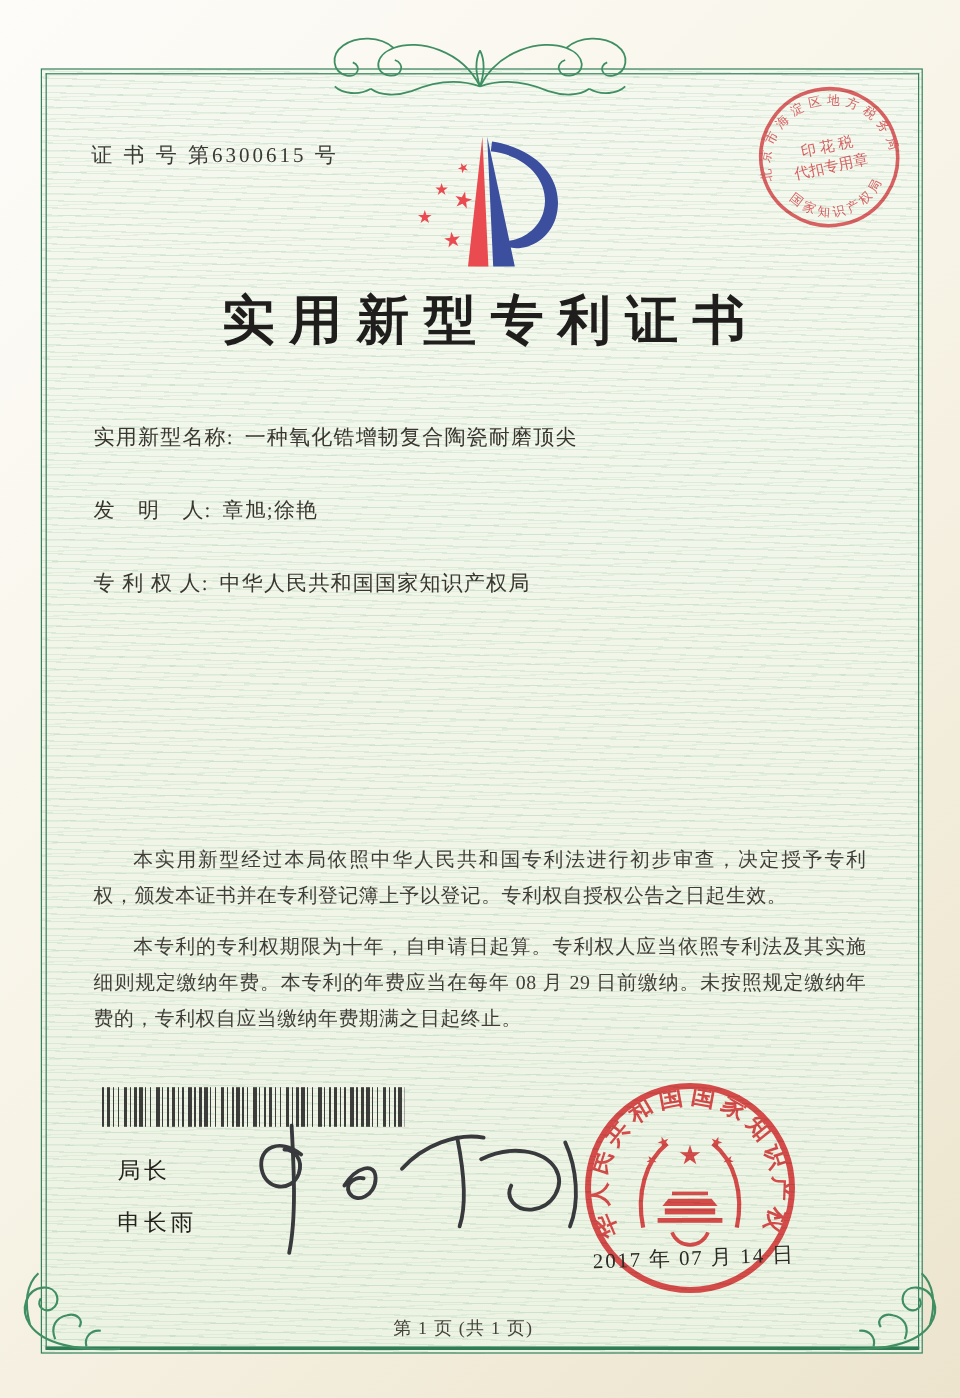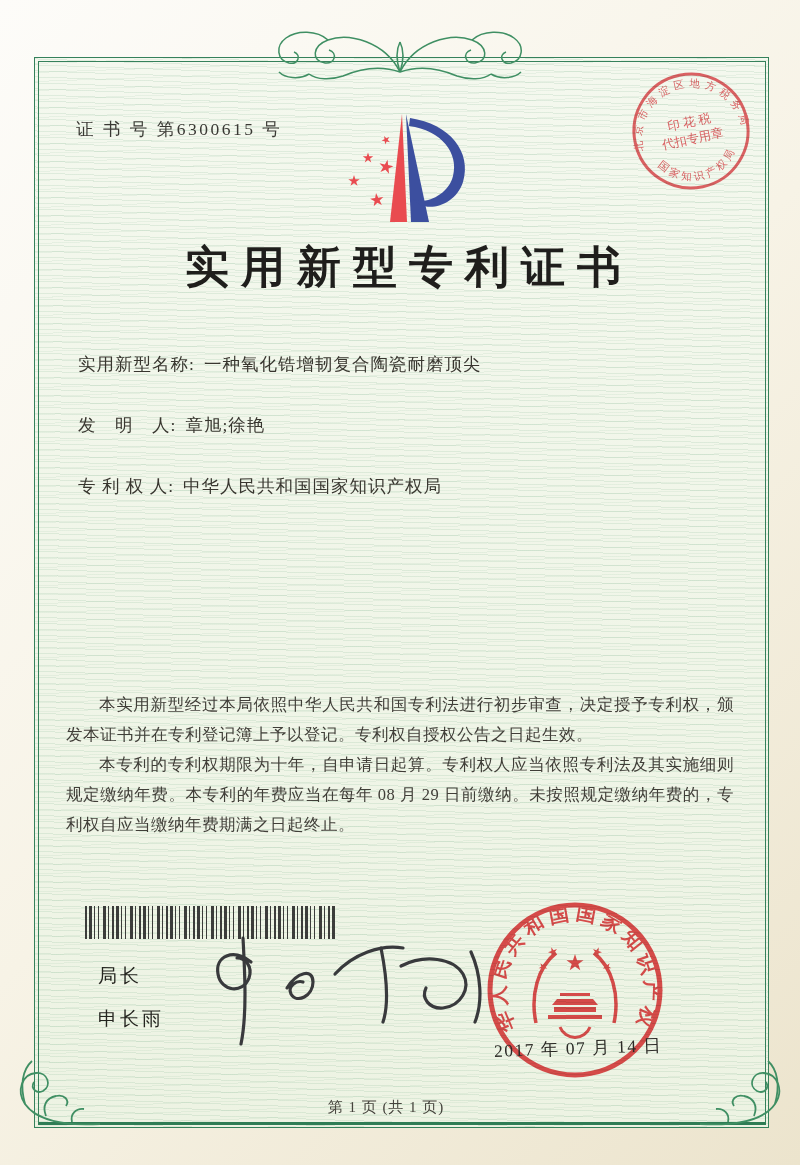--- a/index.html
+++ b/index.html
@@ -27,21 +27,21 @@
   .tax-seal{left:626px;top:66px;transform:rotate(-12deg);
     mix-blend-mode:multiply;opacity:.85;}
   .title{position:absolute;left:34px;top:238px;width:599px;text-align:right;
     font-size:44px;font-weight:600;letter-spacing:12px;text-indent:12px;color:#1f1e1c;}
   .fields{position:absolute;left:78px;top:352px;}
   .frow{height:24px;margin-bottom:37px;font-size:17.5px;color:#38362f;
     letter-spacing:1px;white-space:nowrap;}
   .fvalue{margin-left:9px;}
   .paras{position:absolute;left:66px;top:690px;width:668px;font-size:16.5px;
     line-height:30px;color:#403e38;text-align:justify;}
-  .paras p{margin:0;text-indent:2em;letter-spacing:.5px;}
+  .paras p{margin:12px;text-indent:2em;letter-spacing:.5px;}
   .barcode{position:absolute;left:85px;top:906px;width:252px;height:33px;opacity:.88;
     background-image:repeating-linear-gradient(90deg,
       #242424 0 2px, transparent 2px 4px,
       #242424 4px 7px, transparent 7px 9px,
       #242424 9px 10px, transparent 10px 13px,
       #242424 13px 14px, transparent 14px 18px,
       #242424 18px 21px, transparent 21px 23px,
       #242424 23px 24px, transparent 24px 27px);}
   .director{position:absolute;left:98px;top:963px;
     font-family:Liberation Sans, sans-serif;font-size:19px;color:#24241f;}

